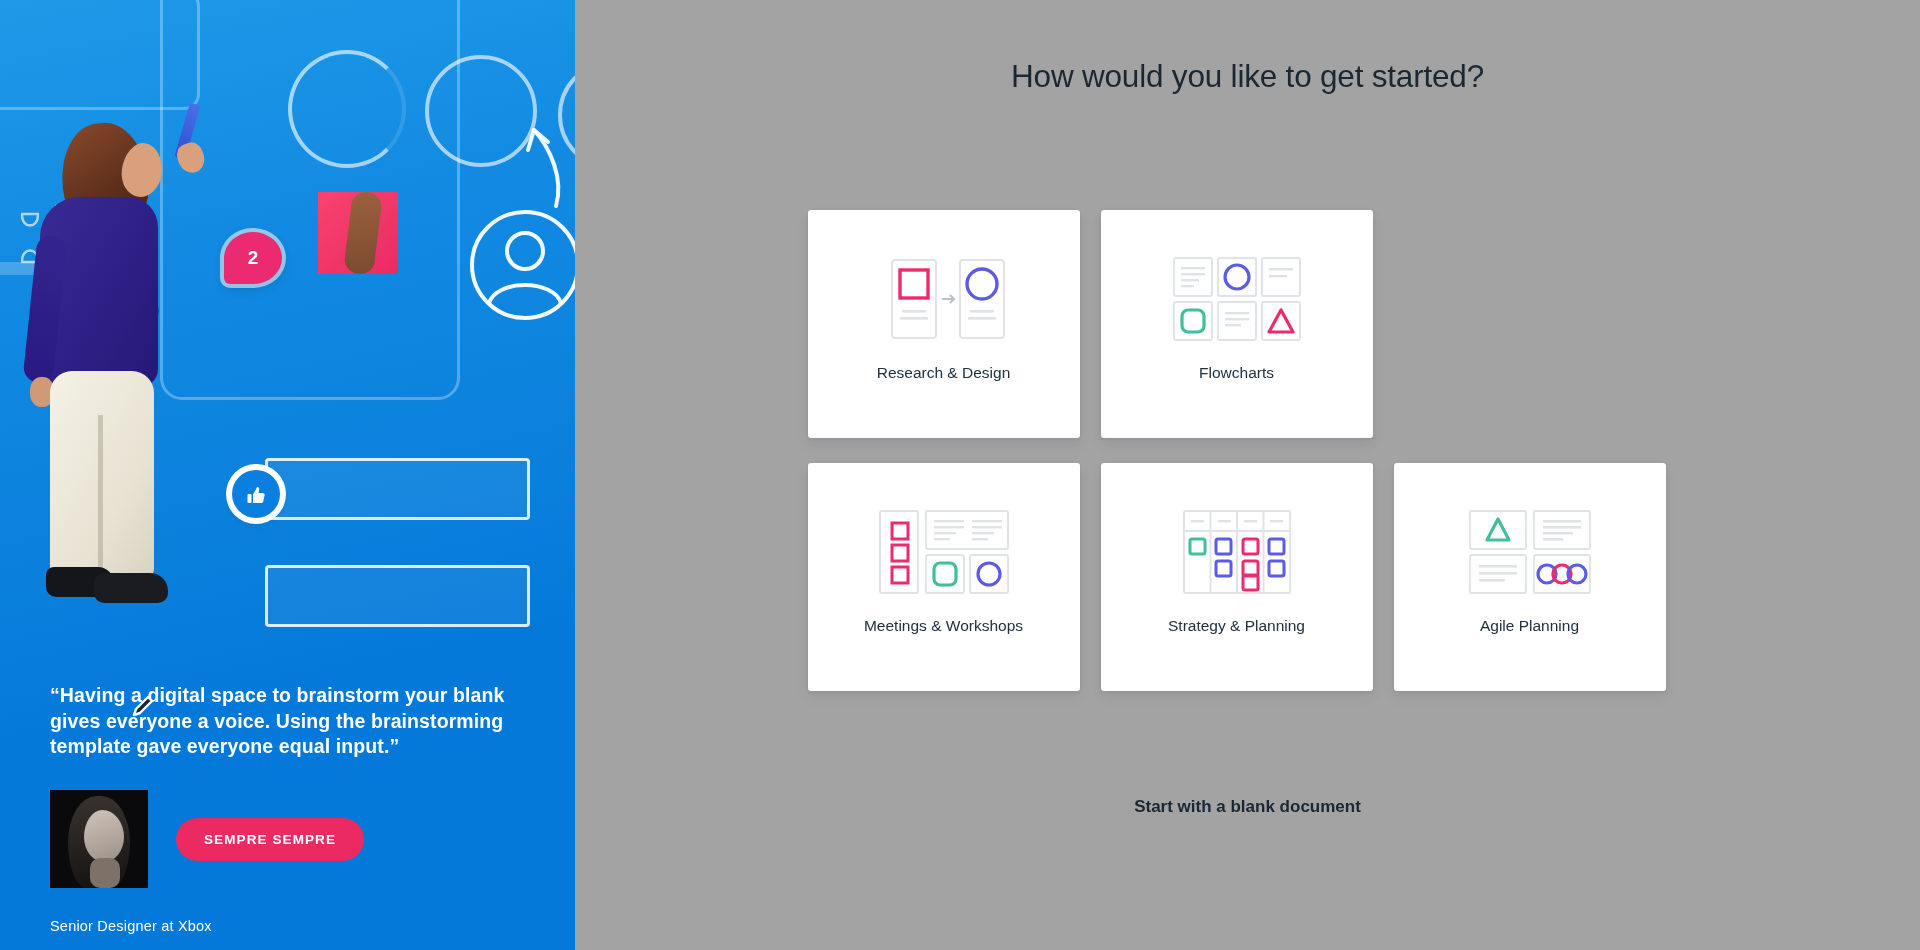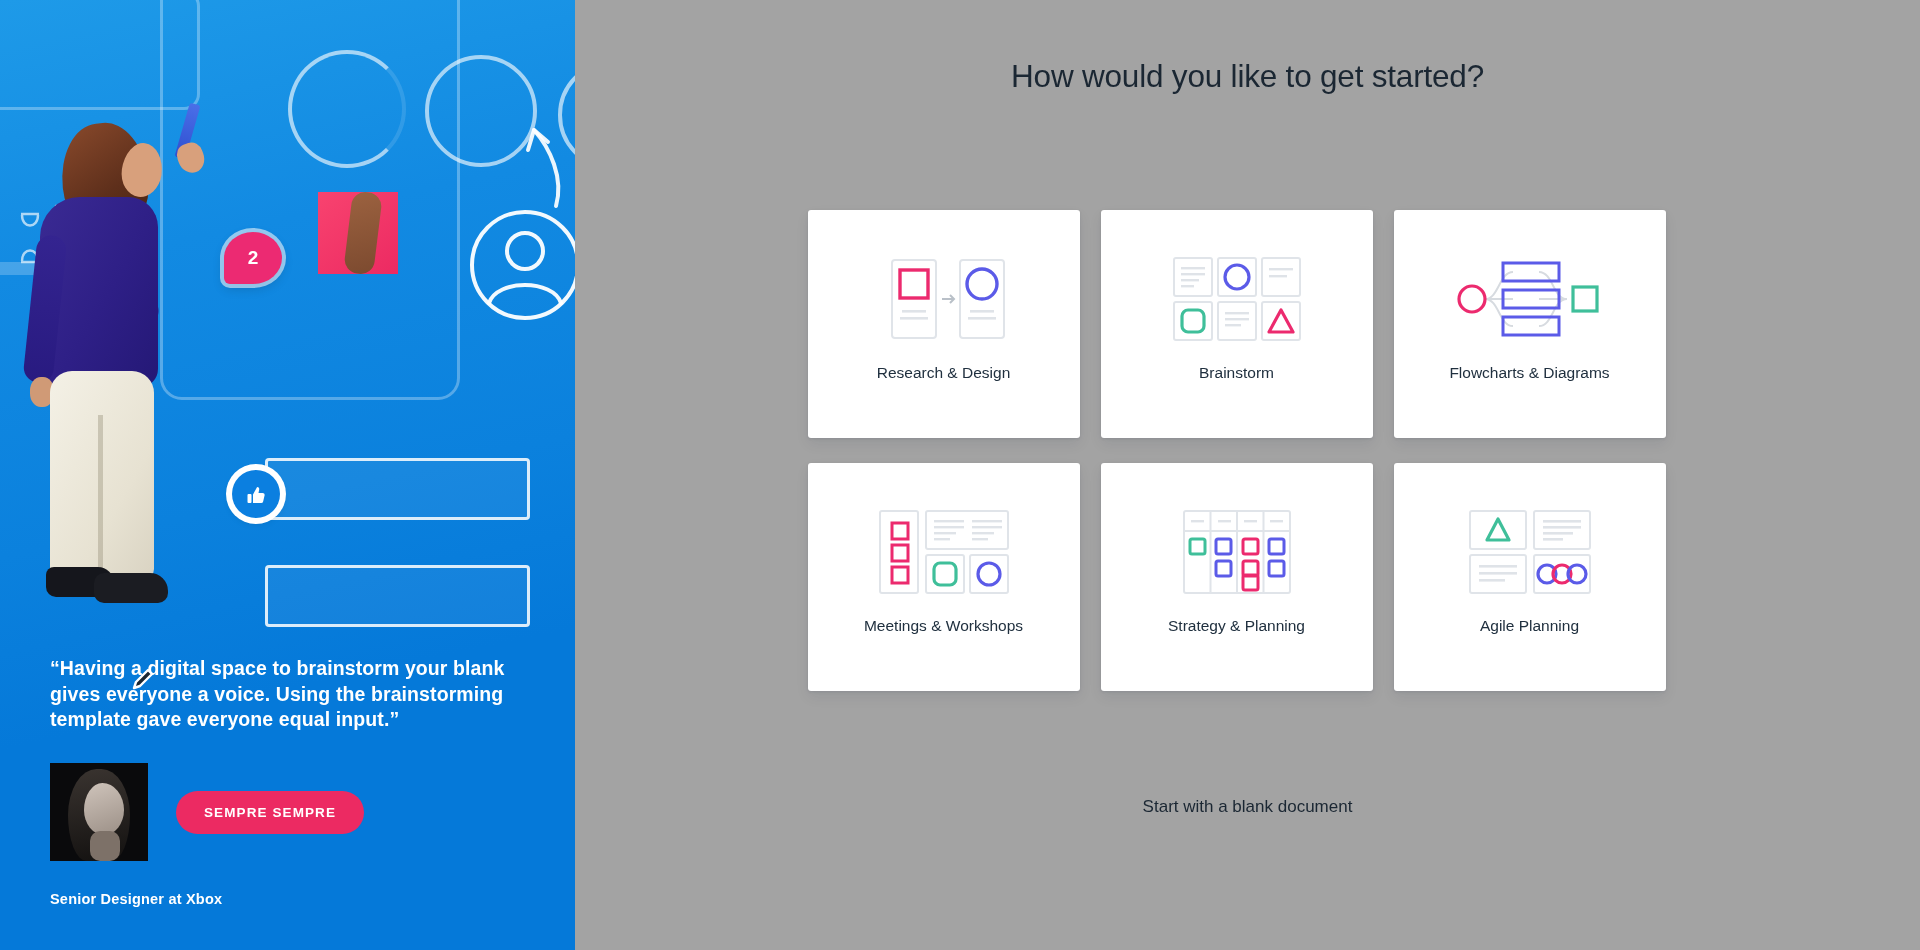--- a/index.html
+++ b/index.html
@@ -113,42 +113,42 @@
   .ap-hair { position: absolute; left: 18px; top: 6px; width: 62px; height: 92px;
     background: linear-gradient(170deg,#3a3430,#131110); border-radius: 46% 46% 30% 30%/50% 50% 50% 50%; }
   .ap-face { position: absolute; left: 34px; top: 20px; width: 40px; height: 52px;
     background: linear-gradient(160deg,#cfc4bb,#9b8f86); border-radius: 46% 54% 50% 50%/52% 52% 48% 48%; }
   .ap-neck { position: absolute; left: 40px; top: 68px; width: 30px; height: 30px;
     background: #7d7168; border-radius: 10px; }
   .pencil-badge { position: absolute; left: 128px; top: 8px; width: 30px; height: 30px; }
   .name-pill { background: #ec2a62; color: #fff; border-radius: 999px;
     padding: 14px 28px; font-size: 13.5px; font-weight: 700; letter-spacing: 1.1px;
     margin-left: 28px; white-space: nowrap; }
-  .role { color: #fff; font-size: 14.5px; font-weight: 700; letter-spacing: .2px;
-    margin-top: 30px; padding-bottom: 43px; }
+  .role { color: #fff; font-size: 14.5px; font-weight: 400; letter-spacing: .2px;
+    margin-top: 30px; padding-bottom: 16px; }
 
   
   .content { flex: 1; position: relative; background: #a3a3a3; }
   .page-title { text-align: center; margin-top: 58px; font-size: 31.5px; color: #1b2733;
     font-weight: 400; letter-spacing: -.2px; }
 
   .cards-wrap { width: 880px; margin: 115px auto 0 auto; }
   .cards-row { display: flex; gap: 21px; }
   .cards-row + .cards-row { margin-top: 25px; }
   .card {
     width: 272px; height: 228px; background: #fff; border-radius: 3px;
     box-shadow: 0 1px 3px rgba(16,30,54,.10), 0 6px 14px rgba(16,30,54,.07);
     display: flex; flex-direction: column; align-items: center;
     padding-top: 46px; cursor: pointer;
   }
   .card-icon { height: 86px; display: flex; align-items: center; justify-content: center; }
   .card-label { margin-top: 22px; font-size: 15.5px; color: #20303f; font-weight: 400; }
 
   .blank-doc { text-align: center; margin-top: 106px; font-size: 17px; color: #1b2733;
-    cursor: pointer; }
+    cursor: pointer; font-weight: bold; }
 </style>
 </head>
 <body>
 
 <div class="app">
 
   <aside class="hero">
 
     <div class="hero-photo">
 
@@ -269,37 +269,23 @@
               <rect x="2" y="46" width="38" height="38" rx="2" fill="#fff" stroke="#e0e4e9" stroke-width="2"></rect>
               <rect x="10" y="54" width="22" height="22" rx="6" fill="none" stroke="#3fbf9a" stroke-width="3.2"></rect>
               <rect x="46" y="46" width="38" height="38" rx="2" fill="#fff" stroke="#e0e4e9" stroke-width="2"></rect>
               <rect x="53" y="56" width="24" height="2.4" fill="#dfe3e8"></rect>
                 <rect x="53" y="62" width="24" height="2.4" fill="#dfe3e8"></rect>
               <rect x="53" y="68" width="16" height="2.4" fill="#dfe3e8"></rect>
               <rect x="90" y="46" width="38" height="38" rx="2" fill="#fff" stroke="#e0e4e9" stroke-width="2"></rect>
               <path d="M109 54 L121 76 H97 Z" fill="none" stroke="#ec2a6e" stroke-width="3.2" stroke-linejoin="round"></path>
             </svg>
           </div>
-          <div class="card-label">Brainstorm</div>
-        </div>
-
-        <div class="card">
-          <div class="card-icon">
-            <svg width="150" height="86" viewBox="0 0 150 86">
-              <path d="M30 43 C 44 43, 44 16, 58 16 M30 43 H58 M30 43 C 44 43, 44 70, 58 70
-                       M112 43 C 98 43, 98 16, 84 16 M112 43 H84 M112 43 C 98 43, 98 70, 84 70" fill="none" stroke="#d7dbe0" stroke-width="2"></path>
-              <circle cx="17" cy="43" r="13" fill="none" stroke="#ec2a6e" stroke-width="3.2"></circle>
-              <rect x="48" y="7" width="56" height="18" fill="none" stroke="#5b5be8" stroke-width="3"></rect>
-              <rect x="48" y="34" width="56" height="18" fill="none" stroke="#5b5be8" stroke-width="3"></rect>
-              <rect x="48" y="61" width="56" height="18" fill="none" stroke="#5b5be8" stroke-width="3"></rect>
-              <rect x="118" y="31" width="24" height="24" fill="none" stroke="#3fbf9a" stroke-width="3.2"></rect>
-            </svg>
-          </div>
-          <div class="card-label">Flowcharts &amp; Diagrams</div>
-        </div>
+          <div class="card-label">Flowcharts</div>
+        </div>
+
       </div>
 
       <div class="cards-row">
 
         <div class="card">
           <div class="card-icon">
             <svg width="132" height="86" viewBox="0 0 132 86">
               <rect x="2" y="2" width="38" height="82" rx="2" fill="#fff" stroke="#e0e4e9" stroke-width="2"></rect>
               <rect x="14" y="14" width="16" height="16" fill="none" stroke="#ec2a6e" stroke-width="3"></rect>
               <rect x="14" y="36" width="16" height="16" fill="none" stroke="#ec2a6e" stroke-width="3"></rect>

